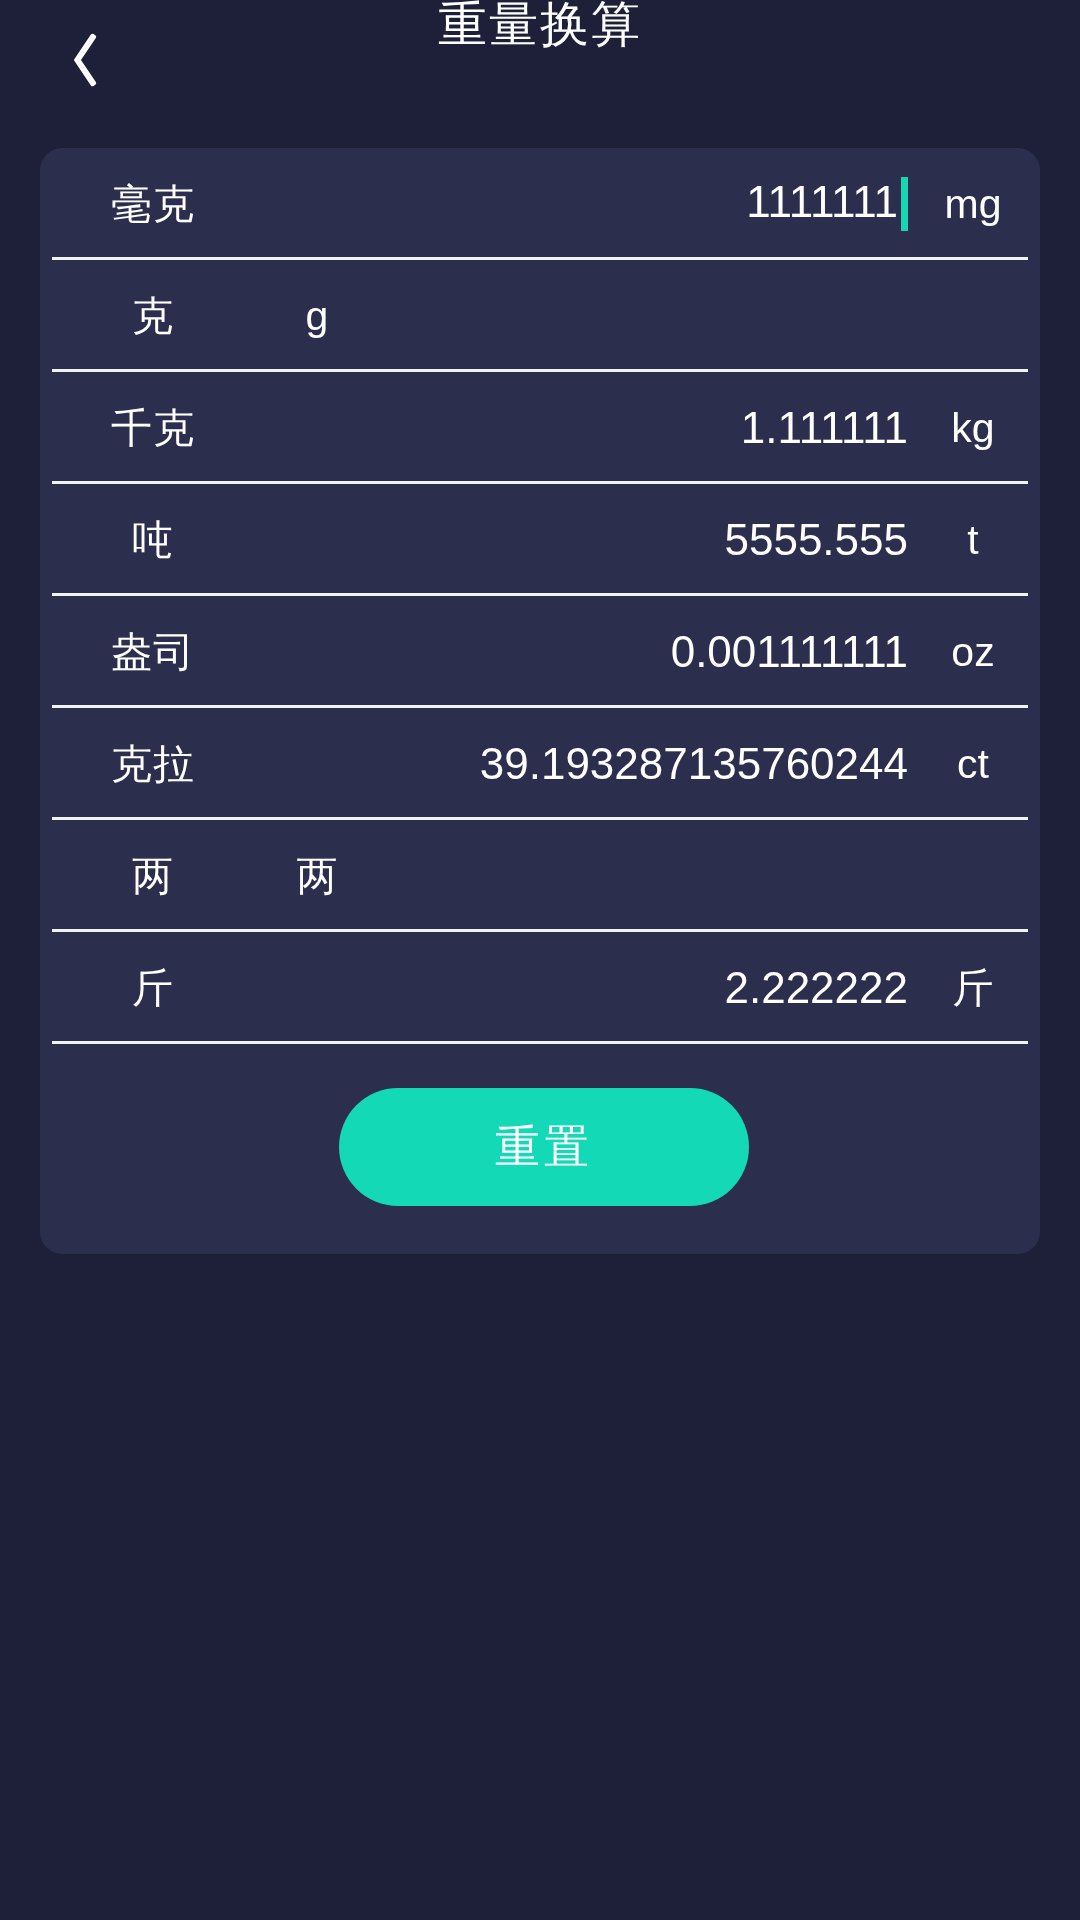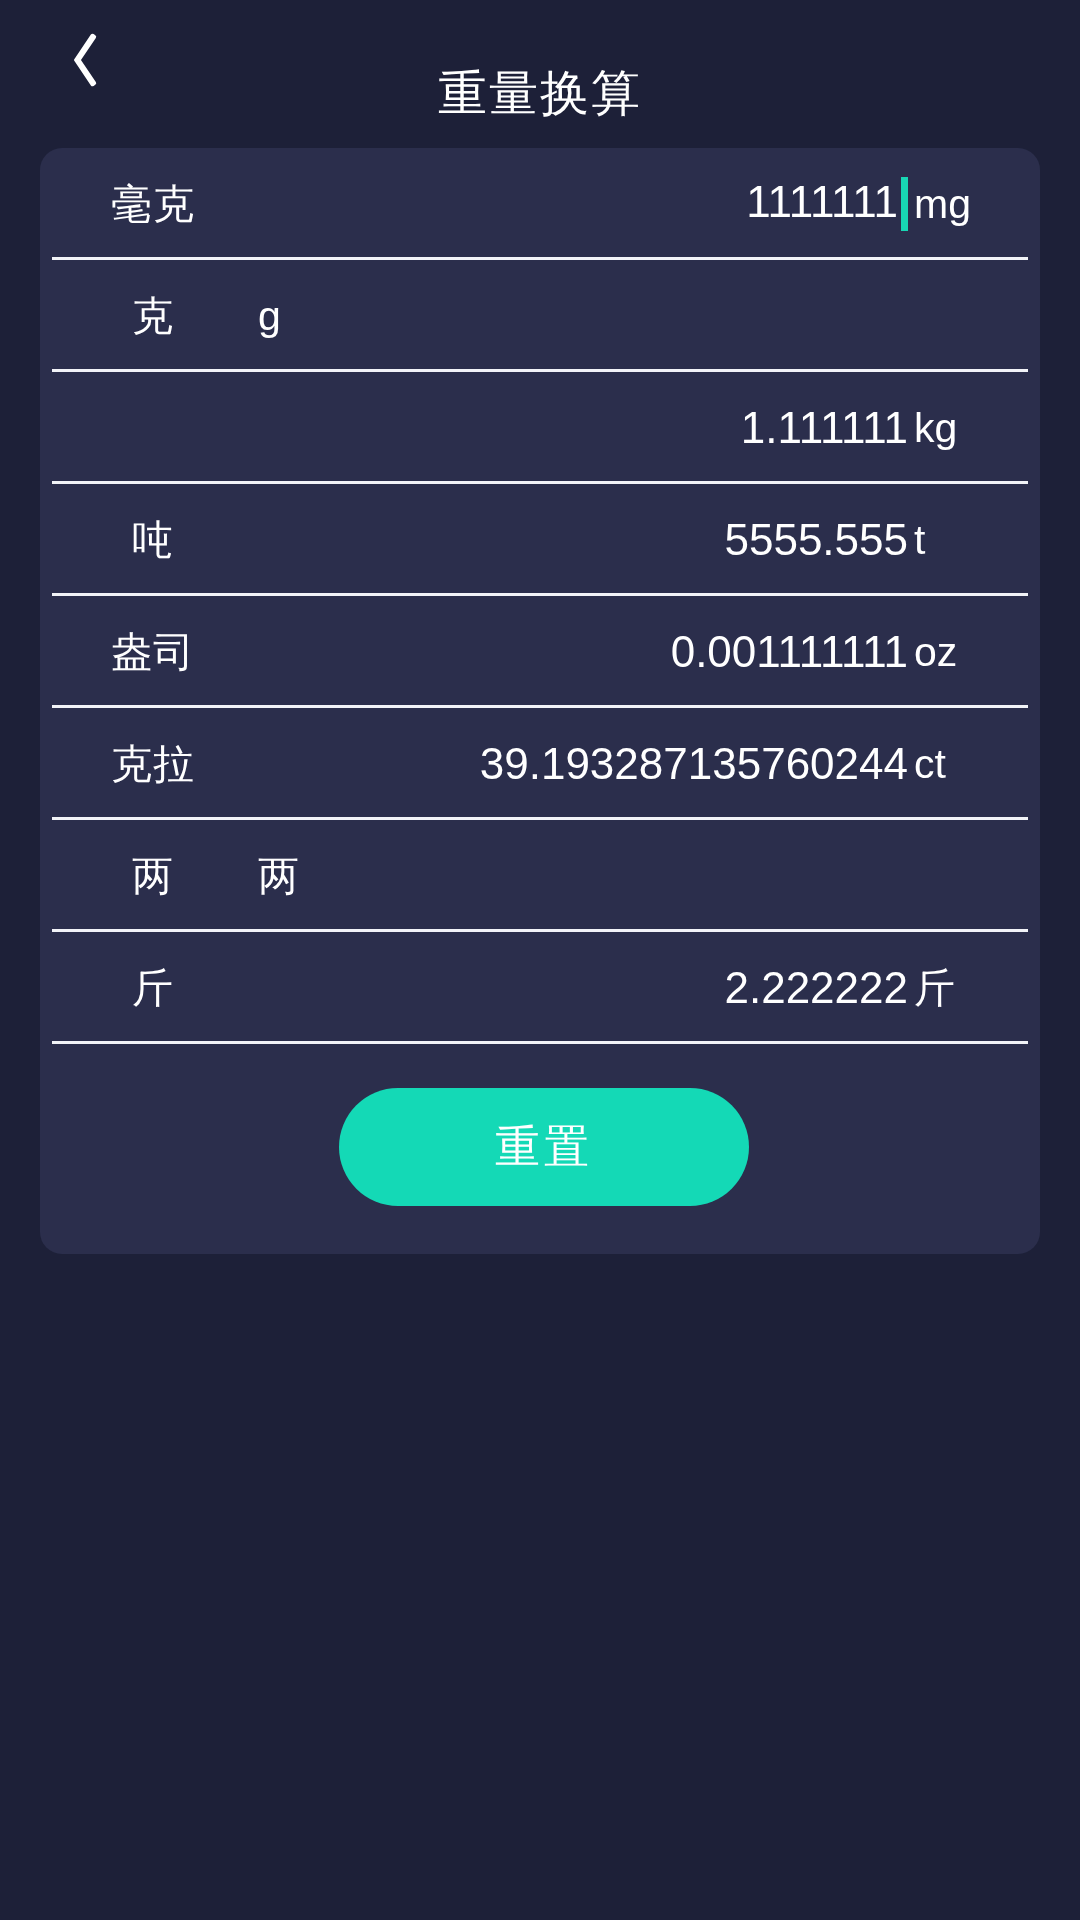--- a/index.html
+++ b/index.html
@@ -20,21 +20,21 @@
     width: 1080px;
     height: 1920px;
     background: #1d2038;
   }
 
   
   .header {
     position: relative;
     height: 118px;
     display: flex;
-    align-items: flex-end;
+    align-items: flex-start;
     justify-content: center;
     font-family: Liberation Serif, serif;
   }
   .back-btn {
     position: absolute;
     left: 30px;
     top: 0;
     width: 100px;
     height: 118px;
     display: flex;
@@ -141,20 +141,21 @@
     margin-left: 3px;
     flex: 0 0 auto;
   }
   .row.active .caret {
     display: block;
   }
 
   .abbr {
     width: 118px;
     flex: 0 0 118px;
+    text-align: center;
     color: #ffffff;
     font-size: 41px;
     font-weight: 400;
     letter-spacing: 0px;
   }
 
   
   .reset-area {
     display: flex;
     justify-content: center;
@@ -201,20 +202,21 @@
           </div>
           <div class="abbr">mg</div>
           <div class="sep"></div>
         </div>
         <div class="row">
           <div class="unit-label">克</div>
           <div class="abbr">g</div>
           <div class="sep"></div>
         </div>
         <div class="row">
+          <div class="unit-label">千克</div>
           <div class="value-wrap">
             <span class="value">1.111111</span>
           </div>
           <div class="abbr">kg</div>
           <div class="sep"></div>
         </div>
         <div class="row">
           <div class="unit-label">吨</div>
           <div class="value-wrap">
             <span class="value">5555.555</span>

